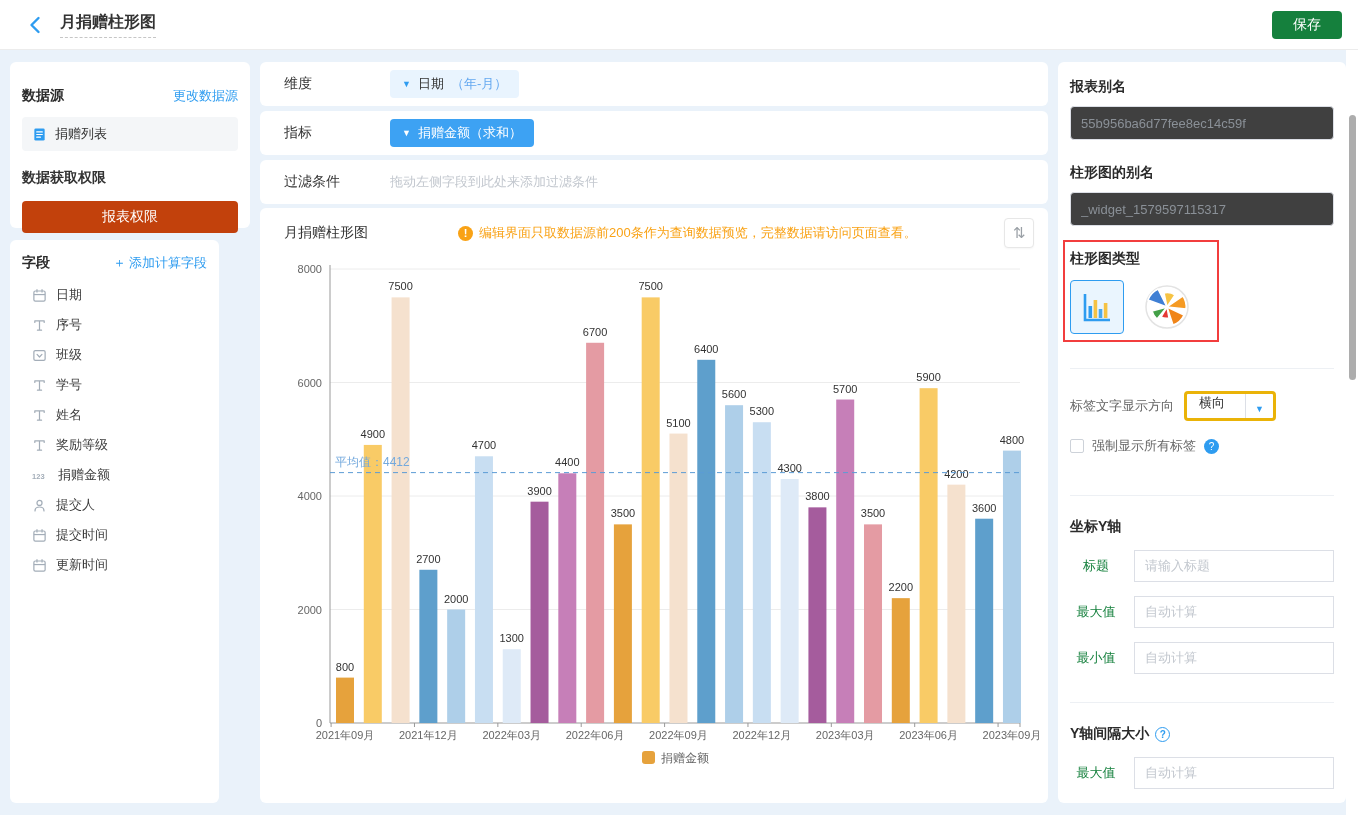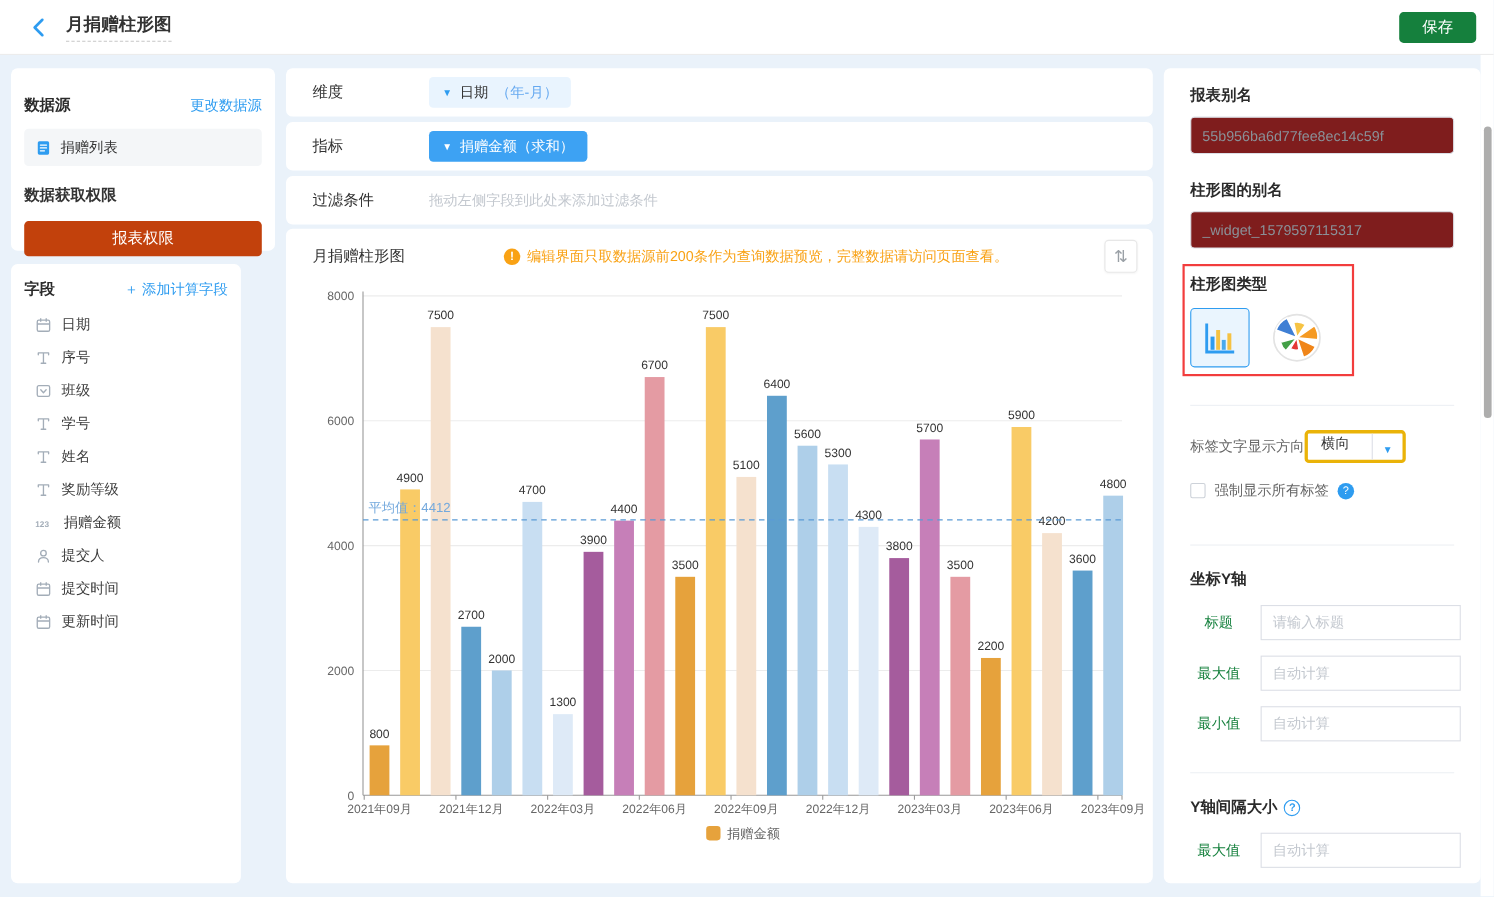--- a/index.html
+++ b/index.html
@@ -42,32 +42,32 @@
   .chart-card{left:260px;top:208px;width:788px;height:595px}
   .chart-head{position:absolute;left:24px;top:16px;display:flex;align-items:center;gap:10px;z-index:2}
   .chart-title{font-size:14px;color:#333}
   .notice{display:flex;align-items:center;gap:6px;margin-left:80px}
   .warn-dot{width:15px;height:15px;border-radius:50%;background:#F9A215;color:#fff;font-size:11px;font-weight:bold;display:flex;align-items:center;justify-content:center}
   .notice-text{color:#F9A215;font-size:13px}
   .sort-btn{position:absolute;right:14px;top:10px;width:30px;height:30px;background:#fff;border:1px solid #E7E7E7;border-radius:4px;color:#9aa0a6;font-size:15px;display:flex;align-items:center;justify-content:center;cursor:pointer;box-shadow:0 1px 2px rgba(0,0,0,.04);z-index:2}
   .chart-svg{position:absolute;left:0;top:0}
 
   
-  .right-card{left:1058px;top:62px;width:288px;height:741px;padding:16px 24px;font-size:14px}
+  .right-card{left:1058px;top:62px;width:288px;height:741px;padding:16px 12px;font-size:14px}
   .r-sec-title{font-weight:bold;font-size:14px;color:#2b2b2b;display:flex;align-items:center;gap:6px}
-  .r-input{width:100%;height:34px;border:1px solid #DCDFE6;border-radius:4px;padding:0 10px;font-size:13px;color:#8a9097;margin-top:10px;font-family:inherit;background:#7f1d1d}
+  .r-input{width:100%;height:34px;border:1px solid #DCDFE6;border-radius:4px;padding:0 10px;font-size:13px;color:#8a9097;margin-top:10px;font-family:inherit;background:#404040}
   .r-input::placeholder{color:#C3C8CF}
   .gap24{margin-top:24px}
   .type-wrap{position:relative;margin-top:24px}
   .red-box{position:absolute;left:-7px;top:-10px;width:156px;height:102px;border:2px solid #F23D3D;pointer-events:none}
   .type-icons{display:flex;gap:16px;margin-top:12px}
   .type-tile{width:54px;height:54px;border-radius:4px;display:flex;align-items:center;justify-content:center;cursor:pointer}
   .tile-selected{background:#EAF5FE;border:1px solid #2E9CF0}
   .divider{height:1px;background:#EDF0F4;margin:22px 0}
-  .axis-row{display:flex;align-items:center;margin-top:16px;gap:0}
+  .axis-row{display:flex;align-items:center;margin-top:16px;gap:10px}
   .axis-row .lbl{color:#666;font-size:13px}
   .select-box{display:flex;align-items:flex-start;height:30px;border:3px solid #eab308;border-radius:4px;overflow:hidden;cursor:pointer}
   .select-text{padding:0 12px;font-size:13px;color:#333;min-width:58px}
   .select-caret{width:28px;height:30px;border-left:1px solid #DCDFE6;display:flex;align-items:center;justify-content:center;color:#2E9CF0;font-size:9px}
   .check-row{display:flex;align-items:center;gap:8px;margin-top:16px}
   .checkbox{width:14px;height:14px;border:1px solid #CDD2D9;border-radius:2px;background:#fff;cursor:pointer}
   .check-label{color:#666;font-size:13px}
   .help-solid{width:15px;height:15px;border-radius:50%;background:#2E9CF0;color:#fff;font-size:10px;display:flex;align-items:center;justify-content:center;cursor:pointer}
   .help-outline{width:15px;height:15px;border-radius:50%;border:1px solid #2E9CF0;color:#2E9CF0;font-size:10px;display:flex;align-items:center;justify-content:center;cursor:pointer}
   .form-row{display:flex;align-items:center;margin-top:14px}

